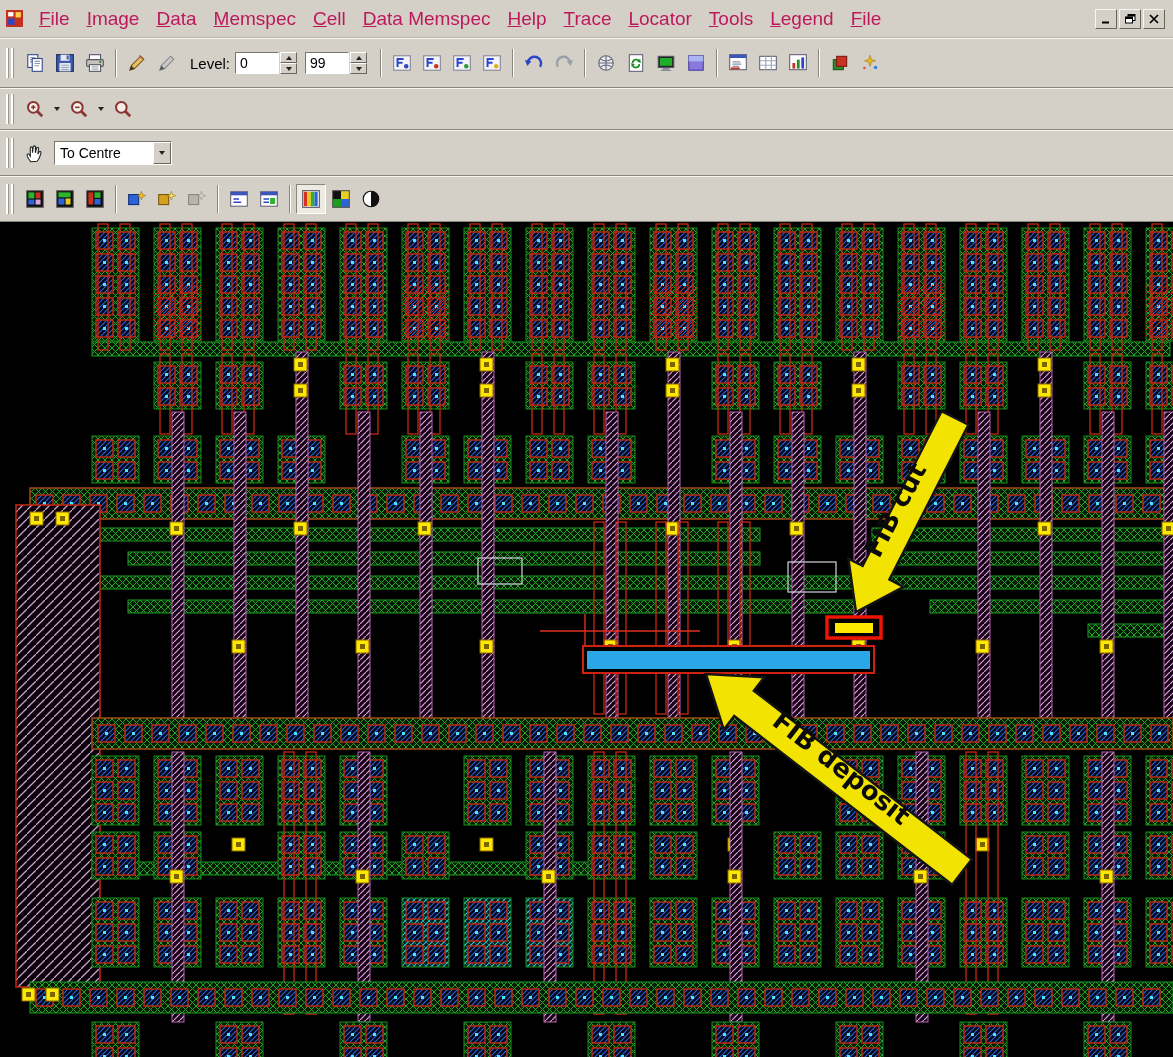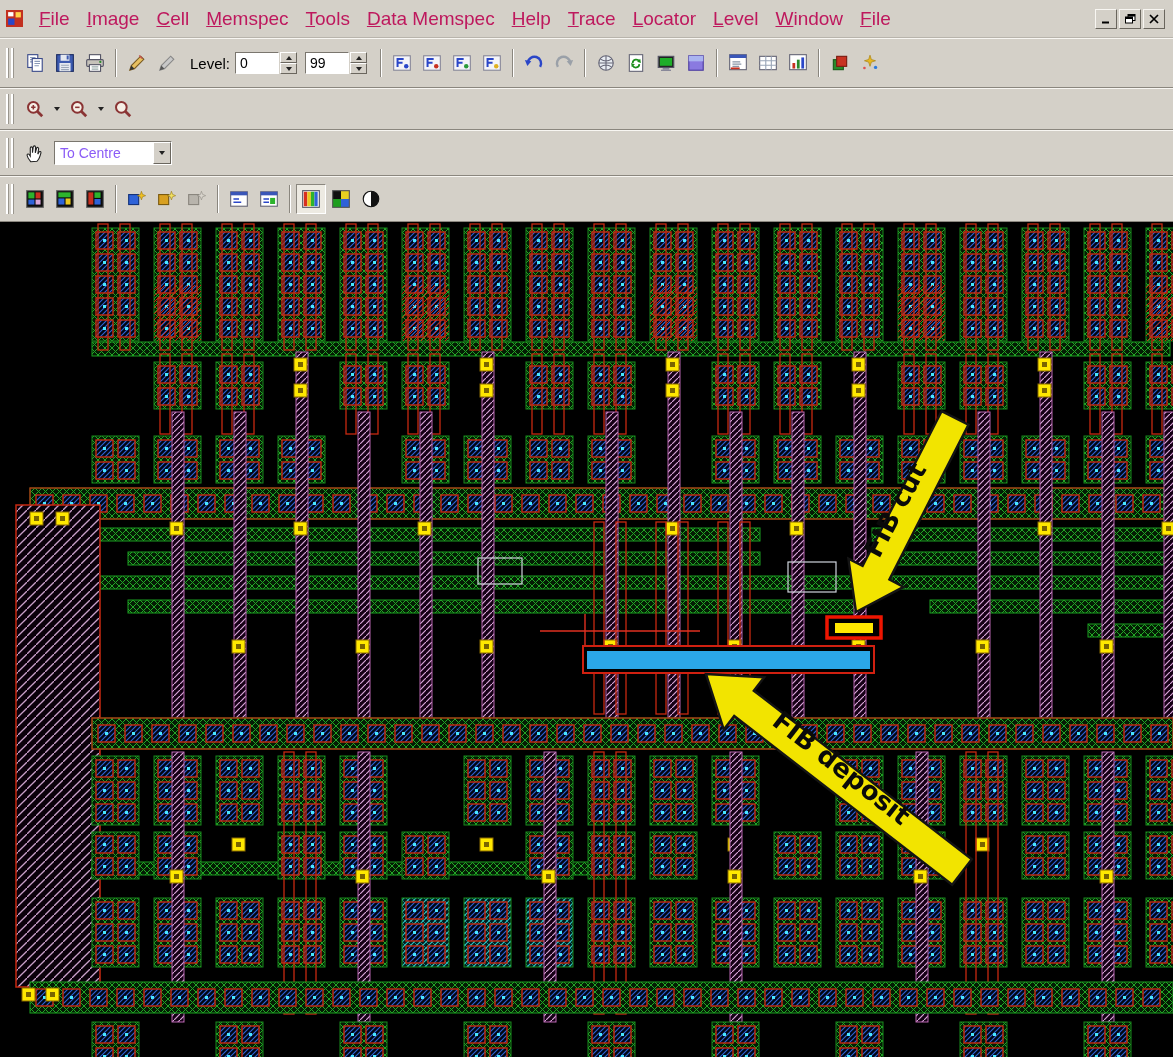--- a/index.html
+++ b/index.html
@@ -23,21 +23,21 @@
   .lvl{font-size:15px;margin:0 5px 0 8px}
   .spin{display:flex;align-items:center;margin-right:8px}
   .spin input{width:44px;height:22px;border:1px solid;border-color:#7a766e #fff #fff #7a766e;background:#fff;font:14px "Liberation Sans",sans-serif;padding:0 4px}
   .spinbtns{display:flex;flex-direction:column;margin-left:1px}
   .sb{width:17px;height:11px;display:flex;align-items:center;justify-content:center;background:#d4d0c8;border:1px solid;border-color:#fff #6a665e #6a665e #fff;padding:0}
   .car{width:0;height:0;border-left:3.5px solid rgba(0,0,0,0);border-right:3.5px solid rgba(0,0,0,0);display:inline-block}
   .car.up{border-bottom:4px solid #222}
   .car.dn{border-top:4px solid #222}
   .dropbtn{width:14px;height:26px;display:flex;align-items:center;justify-content:center;background:rgba(0,0,0,0);border:none;padding:0}
   .combo{display:flex;align-items:center;width:118px;height:24px;border:1px solid;border-color:#7a766e #fff #fff #7a766e;background:#fff;margin-left:4px}
-  .combo-text{flex:1;font-size:14px;padding:0 5px;color:#8b5cf6}
+  .combo-text{flex:1;font-size:14px;padding:0 5px;color:#000000}
   .combo-btn{width:18px;height:22px;background:#d4d0c8;border:1px solid;border-color:#fff #6a665e #6a665e #fff;display:flex;align-items:center;justify-content:center;padding:0}
   
   .canvas{position:relative;width:1173px;height:835px;background:#000;overflow:hidden}
   #chip{display:block}
   #chip text{font-family:"DejaVu Sans",sans-serif;font-weight:bold}
 </style>
 </head>
 <body>
 
 <div class="app">
@@ -46,29 +46,29 @@
     <span class="appicon">
       <svg width="17" height="17" viewBox="0 0 16 16">
           <rect width="16" height="16" fill="#c23020"></rect>
           <rect x="2" y="8" width="6" height="6" fill="#2a46c8"></rect>
           <rect x="9" y="2" width="5" height="5" fill="#ffd24a"></rect>
           <rect x="2" y="2" width="5" height="4" fill="#fff"></rect>
         </svg>
     </span>
     <span class="mi">File</span>
     <span class="mi">Image</span>
+    <span class="mi">Data</span>
+    <span class="mi">Memspec</span>
     <span class="mi">Cell</span>
-    <span class="mi">Memspec</span>
-    <span class="mi">Tools</span>
     <span class="mi">Data Memspec</span>
     <span class="mi">Help</span>
     <span class="mi">Trace</span>
     <span class="mi">Locator</span>
-    <span class="mi">Level</span>
-    <span class="mi">Window</span>
+    <span class="mi">Tools</span>
+    <span class="mi">Legend</span>
     <span class="mi">File</span>
     <span class="winctl">
       <button class="wbtn">
           <svg width="10" height="10">
             <rect x="1" y="7.5" width="7" height="2" fill="#000"></rect>
           </svg>
         </button>
       <button class="wbtn">
           <svg width="11" height="10">
             <rect x="3" y="0.5" width="7" height="6" fill="#fff" stroke="#000"></rect>

